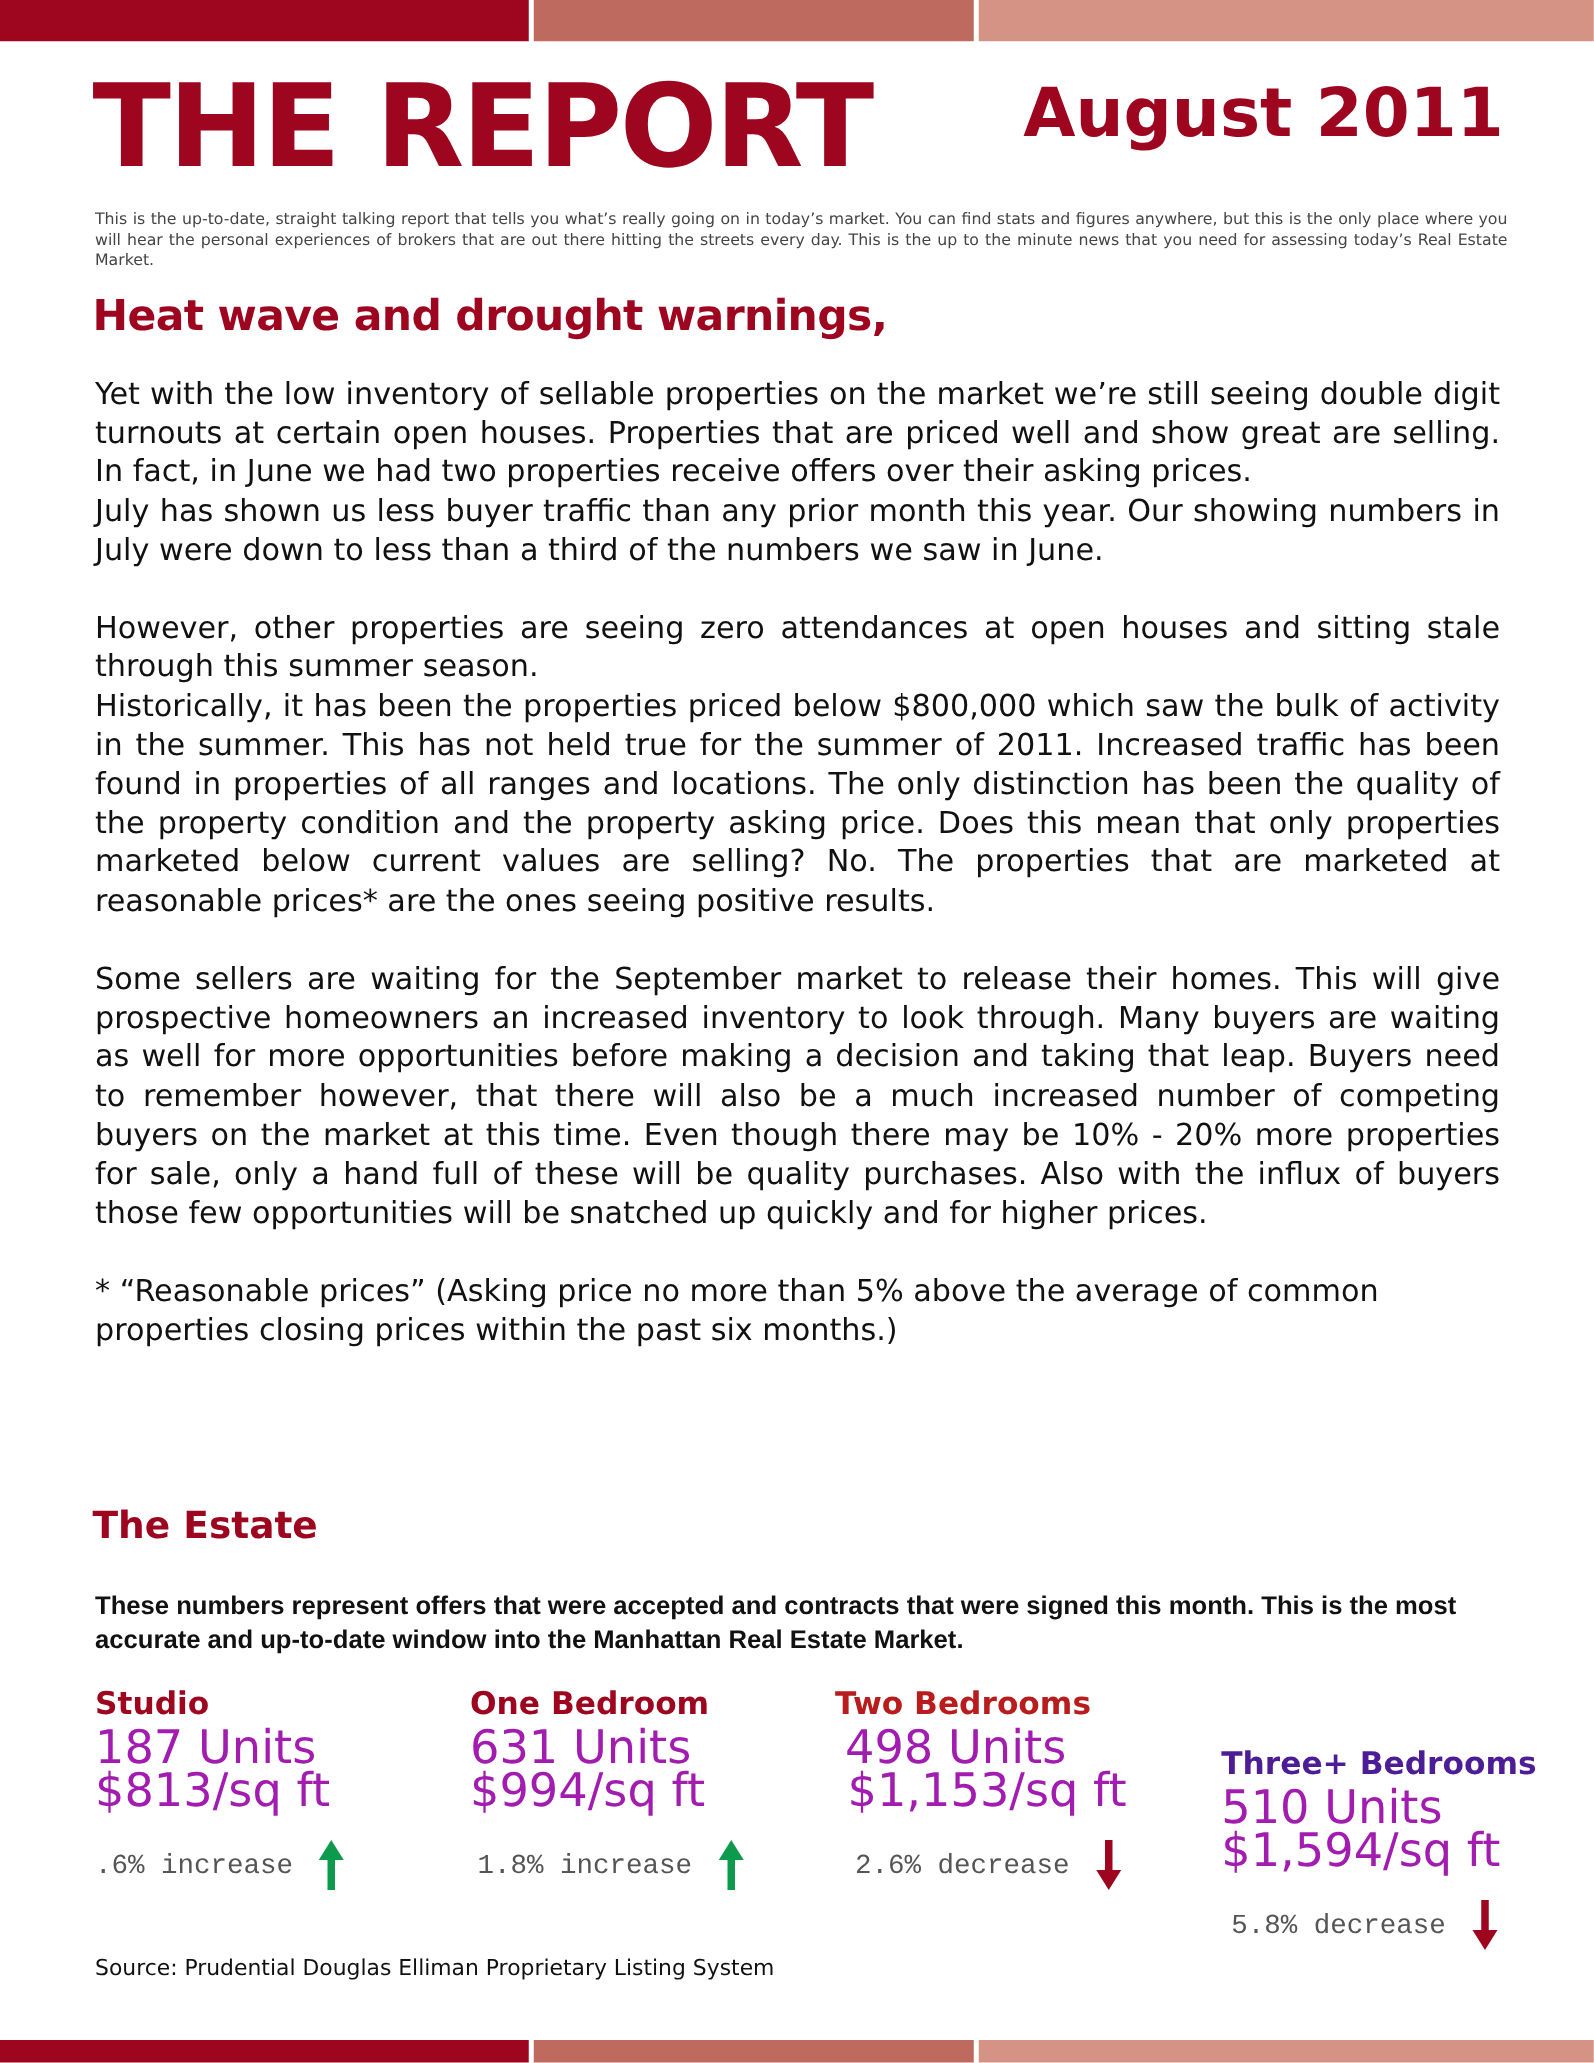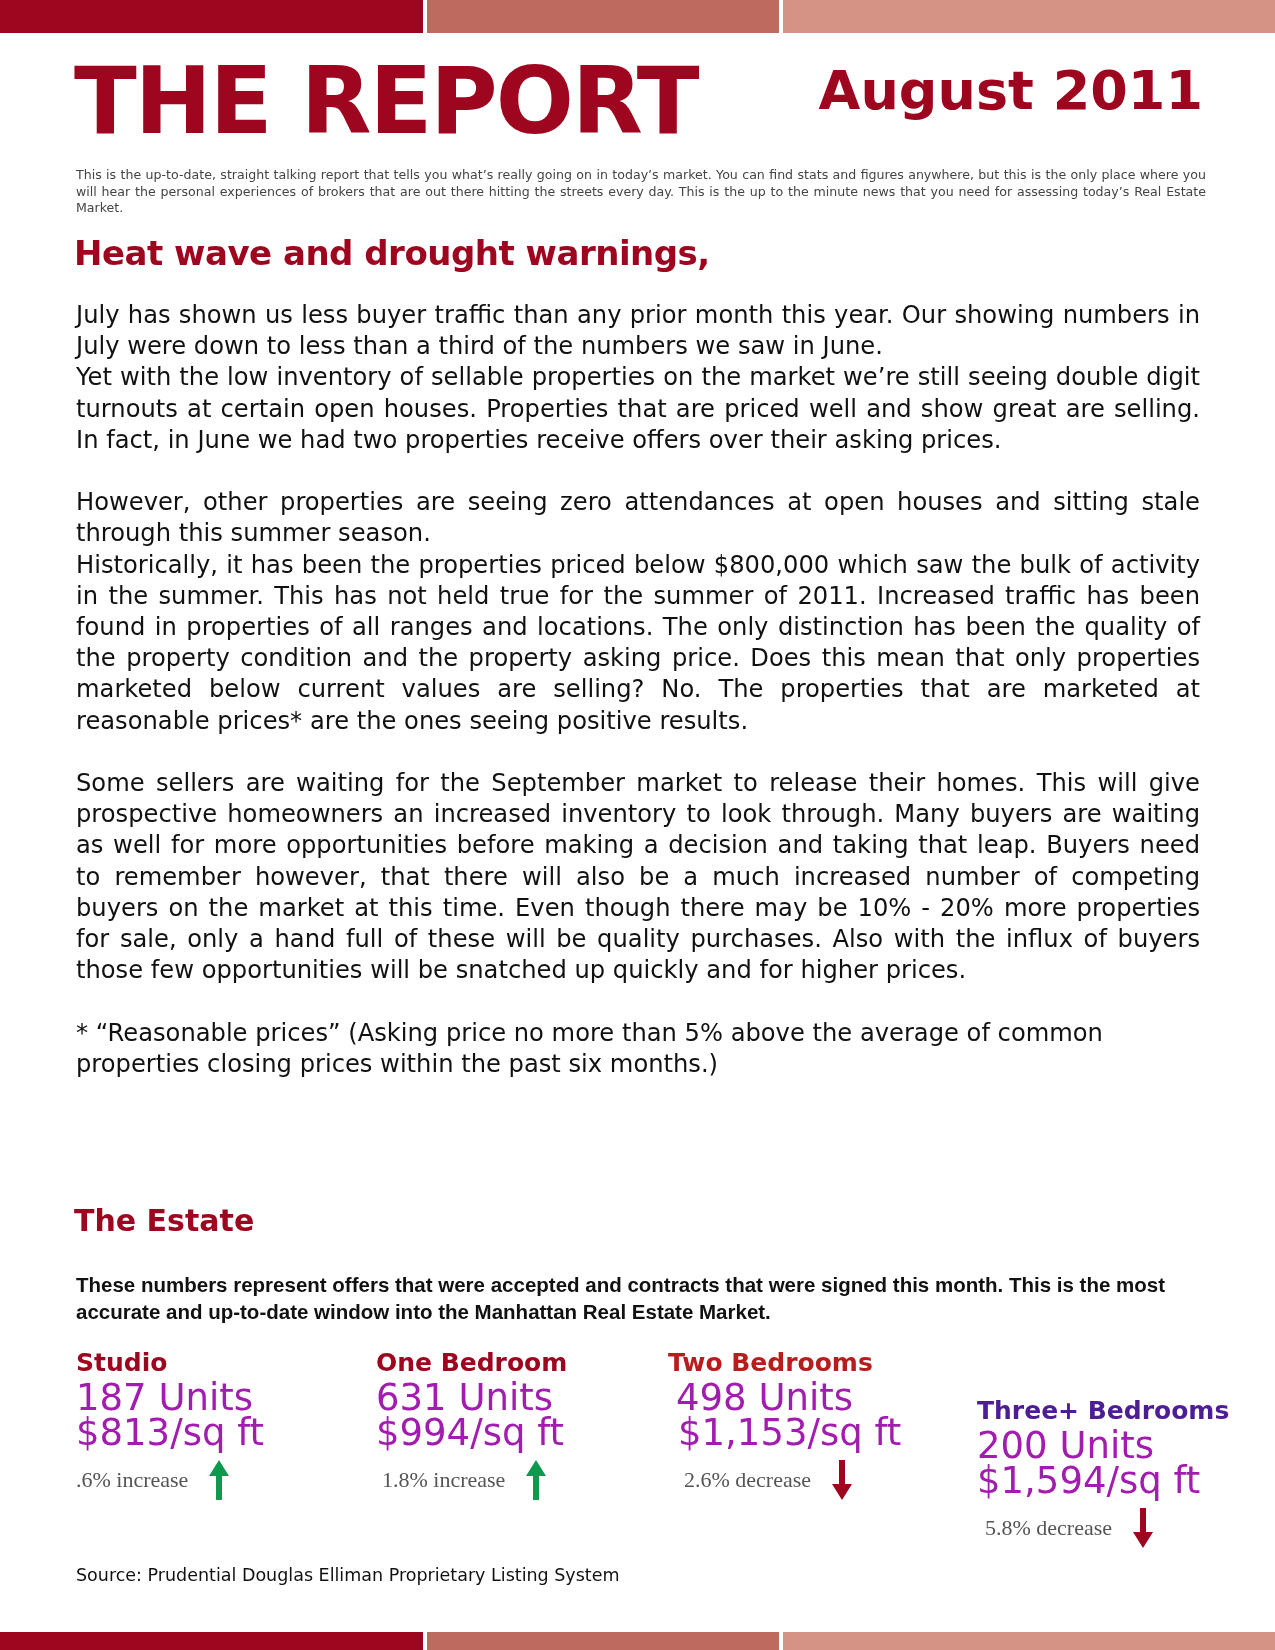--- a/index.html
+++ b/index.html
@@ -20,42 +20,42 @@
     .body { position: absolute; left: 76px; top: 300px; width: 1124px; font-family: "DejaVu Sans", sans-serif; font-size: 24.2px; line-height: 31.2px; color: #111; text-align: justify; text-align-last: left; }
     .body p { margin: 0; }
     .body .gap { height: 31.2px; }
 
     .h3 { position: absolute; left: 74px; top: 1206px; font-family: "DejaVu Sans", sans-serif; font-weight: bold; font-size: 30px; line-height: 1; }
     .desc { position: absolute; left: 76px; top: 1271px; width: 1130px; font-family: "Liberation Sans", sans-serif; font-weight: bold; font-size: 20.5px; line-height: 27px; color: #111; }
 
     .stat { position: absolute; top: 1346px; }
     .stat .name { font-family: "DejaVu Sans", sans-serif; font-weight: bold; font-size: 25px; line-height: 34px; white-space: nowrap; }
     .stat .units, .stat .price { font-family: "DejaVu Sans", sans-serif; font-size: 37px; line-height: 35px; color: #a21caf; white-space: nowrap; }
-    .stat .change { margin-top: 10px; display: flex; align-items: center; gap: 20px; font-family: Liberation Serif, serif; font-size: 22px; color: #555; white-space: nowrap; }
+    .stat .change { margin-top: 22px; display: flex; align-items: center; gap: 20px; font-family: Liberation Mono, monospace; font-size: 22px; color: #555; white-space: nowrap; }
     .arrow { width: 22px; height: 40px; display: inline-block; }
 
     .source { position: absolute; left: 76px; top: 1565px; font-family: "DejaVu Sans", sans-serif; font-size: 17.5px; color: #111; }
   </style>
 </head>
 <body>
 
 <div class="bar top">
   <div class="seg s1" style="background: rgb(158, 6, 32);"></div>
   <div class="seg s2" style="background: rgb(191, 106, 94);"></div>
   <div class="seg s3" style="background: rgb(212, 147, 133);"></div>
 </div>
 
 <div class="title brand" style="color: rgb(158, 6, 32);">THE REPORT</div>
 <div class="date brand" style="color: rgb(158, 6, 32);">August 2011</div>
 <div class="intro">This is the up-to-date, straight talking report that tells you what’s really going on in today’s market.  You can find stats and figures anywhere, but this is the only place where you will hear the personal experiences of brokers that are out there hitting the streets every day.  This is the up to the minute news that you need for assessing today’s Real Estate Market.</div>
 
 <div class="h2 brand" style="color: rgb(158, 6, 32);">Heat wave and drought warnings,</div>
 <div class="body">
+  <p>Yet with the low inventory of sellable properties on the market we’re still seeing double digit turnouts at certain open houses. Properties that are priced well and show great are selling. In fact, in June we had two properties receive offers over their asking prices.</p>
   <p>July has shown us less buyer traffic than any prior month this year. Our showing numbers in July were down to less than a third of the numbers we saw in June.</p>
-  <p>Yet with the low inventory of sellable properties on the market we’re still seeing double digit turnouts at certain open houses. Properties that are priced well and show great are selling. In fact, in June we had two properties receive offers over their asking prices.</p>
   <div class="gap"></div>
   <p>However, other properties are seeing zero attendances at open houses and sitting stale through this summer season.</p>
   <p>Historically, it has been the properties priced below $800,000 which saw the bulk of activity in the summer. This has not held true for the summer of 2011. Increased traffic has been found in properties of all ranges and locations. The only distinction has been the quality of the property condition and the property asking price. Does this mean that only properties marketed below current values are selling? No. The properties that are marketed at reasonable prices* are the ones seeing positive results.</p>
   <div class="gap"></div>
   <p>Some sellers are waiting for the September market to release their homes. This will give prospective homeowners an increased inventory to look through. Many buyers are waiting as well for more opportunities before making a decision and taking that leap. Buyers need to remember however, that there will also be a much increased number of competing buyers on the market at this time. Even though there may be 10% - 20% more properties for sale, only a hand full of these will be quality purchases. Also with the influx of buyers those few opportunities will be snatched up quickly and for higher prices.</p>
   <div class="gap"></div>
   <p style="text-align:left">* “Reasonable prices” (Asking price no more than 5% above the average of common properties closing prices within the past six months.)</p>
 </div>
 
 <div class="h3 brand" style="color: rgb(158, 6, 32);">The Estate</div>
@@ -89,21 +89,21 @@
   <div class="price" style="margin-left:10px">$1,153/sq ft</div>
   <div class="change" style="margin-left:16px">
       <span>2.6% decrease</span>
     <svg class="arrow down" viewBox="0 0 22 40" style="fill: rgb(158, 6, 32);">
         <polygon points="8,0 14,0 14,24 21,24 11,40 1,24 8,24"></polygon>
       </svg>
     </div>
 </div>
 <div class="stat" style="left:977px">
   <div class="name brand" style="color: #4c1d95; margin-top: 48px;">Three+ Bedrooms</div>
-  <div class="units">200 Units</div>
+  <div class="units">510 Units</div>
   <div class="price">$1,594/sq ft</div>
   <div class="change" style="margin-left:8px">
       <span>5.8% decrease</span>
     <svg class="arrow down" viewBox="0 0 22 40" style="fill: rgb(158, 6, 32);">
         <polygon points="8,0 14,0 14,24 21,24 11,40 1,24 8,24"></polygon>
       </svg>
     </div>
 </div>
 
 <div class="source">Source: Prudential Douglas Elliman Proprietary Listing System</div>

